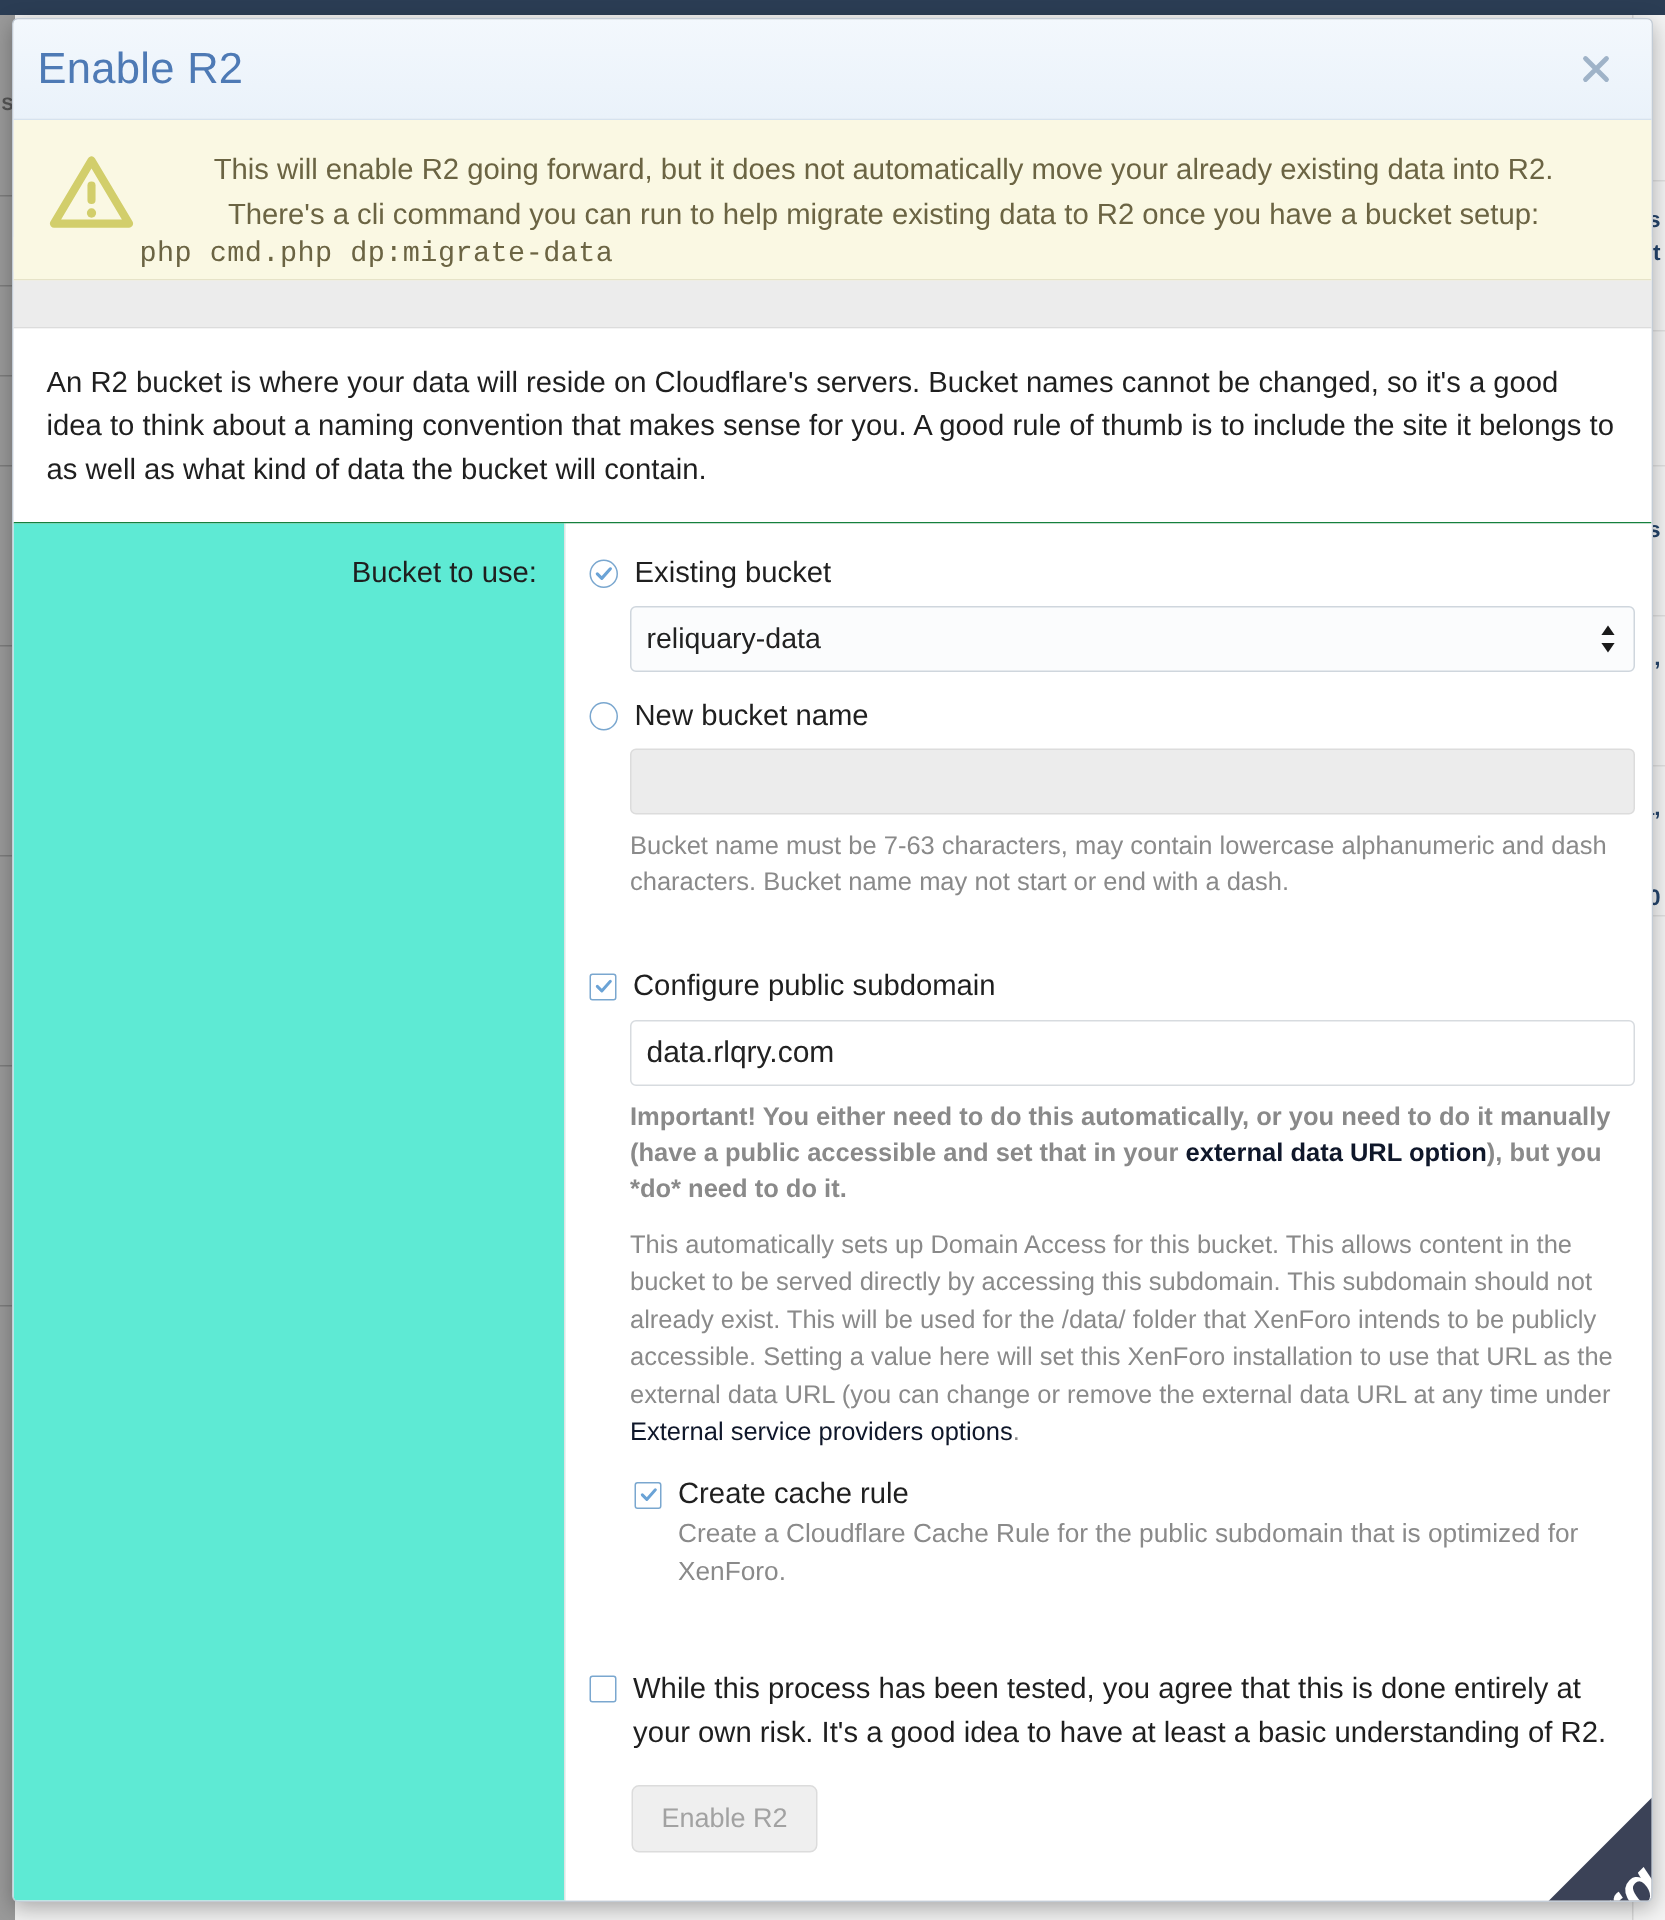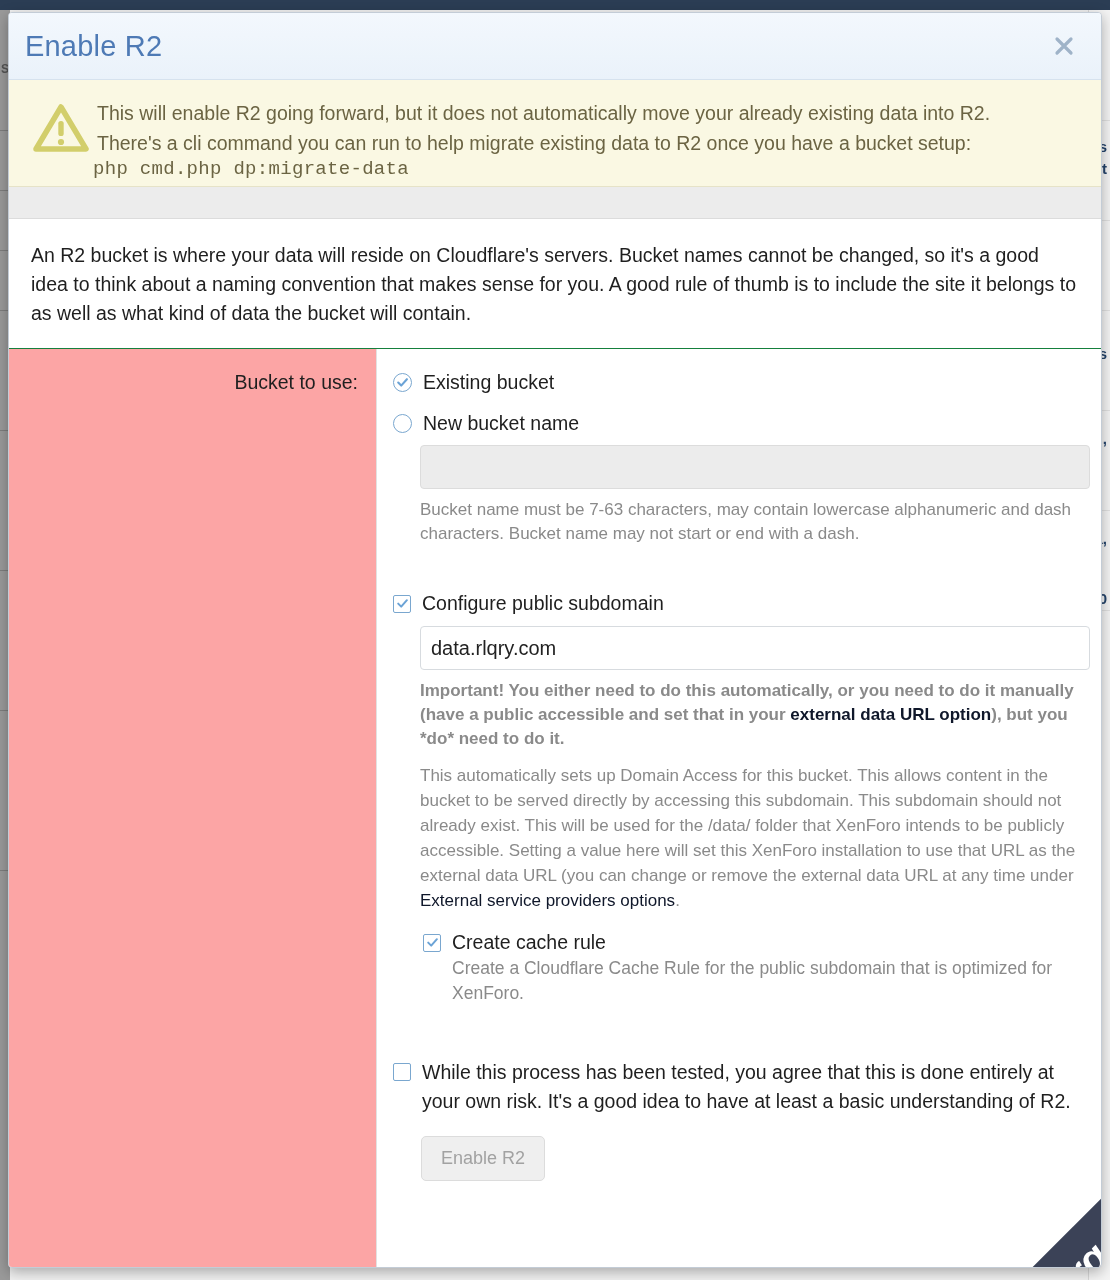--- a/index.html
+++ b/index.html
@@ -134,21 +134,21 @@
     display: flex;
     align-items: flex-start;
   }
   .warn-icon {
     flex: 0 0 auto;
     width: 64px;
     padding-top: 4px;
     display: flex;
     justify-content: center;
   }
-  .warn-body { flex: 1 1 auto; padding-left: 4px; }
+  .warn-body { flex: 1 1 auto; padding-left: 4px; text-align: center; }
   .warn-text {
     font-size: 19.5px;
     line-height: 30px;
     color: #6b6443;
   }
   .warn-code {
     margin-top: 26px;
     margin-left: 64px;
     font-family: "Liberation Mono", monospace;
     font-size: 19px;
@@ -178,21 +178,21 @@
   }
 
   
   .form-row {
     flex: 1 1 auto;
     display: flex;
     min-height: 0;
   }
   .form-label-col {
     flex: 0 0 368px;
-    background: #fca5a5;
+    background: #5eead4;
     border-right: 1px solid #e2e2e2;
     padding: 22px 18px 0 0;
     text-align: right;
   }
   .form-label {
     font-size: 19.5px;
     color: #1f1f1f;
   }
   .form-field-col {
     flex: 1 1 auto;
@@ -437,20 +437,33 @@
         
         <div class="opt-line">
           <span class="radio-on">
             <svg width="13" height="13" viewBox="0 0 13 13" aria-hidden="true">
               <path d="M2.2 6.6 L5.2 9.6 L10.9 3.2" stroke="#6ba3d6" stroke-width="2.1" fill="none" stroke-linecap="round" stroke-linejoin="round"></path>
             </svg>
           </span>
           <span class="opt-label">Existing bucket</span>
         </div>
 
+        <div class="sub-indent">
+          <div class="select-wrap">
+            <select class="bucket-select">
+              <option>reliquary-data</option>
+            </select>
+            <span class="select-arrows">
+              <svg width="12" height="22" viewBox="0 0 12 22" aria-hidden="true">
+                <path d="M6 2 L10.4 8.4 L1.6 8.4 Z" fill="#1a1a1a"></path>
+                <path d="M6 20 L1.6 13.6 L10.4 13.6 Z" fill="#1a1a1a"></path>
+              </svg>
+            </span>
+          </div>
+        </div>
 
         
         <div class="opt-line" style="margin-top:18px">
           <span class="radio-off"></span>
           <span class="opt-label">New bucket name</span>
         </div>
 
         <div class="sub-indent">
           <input class="txt disabled" type="text" disabled="" value="" style="">
           <div class="help-text">Bucket name must be 7-63 characters, may contain lowercase alphanumeric and dash characters. Bucket name may not start or end with a dash.</div>

